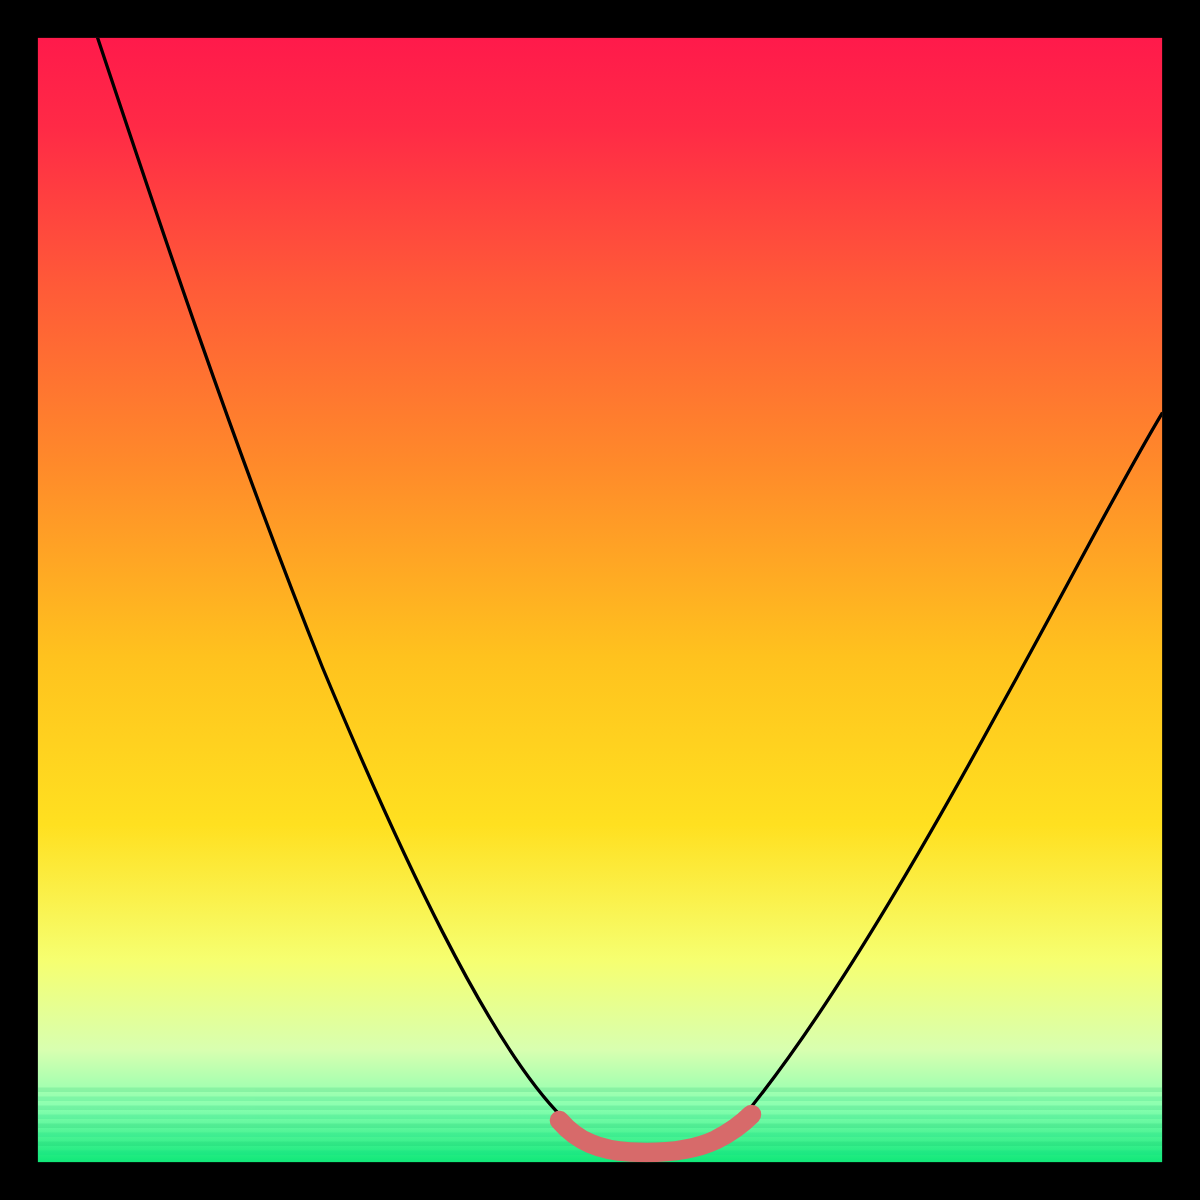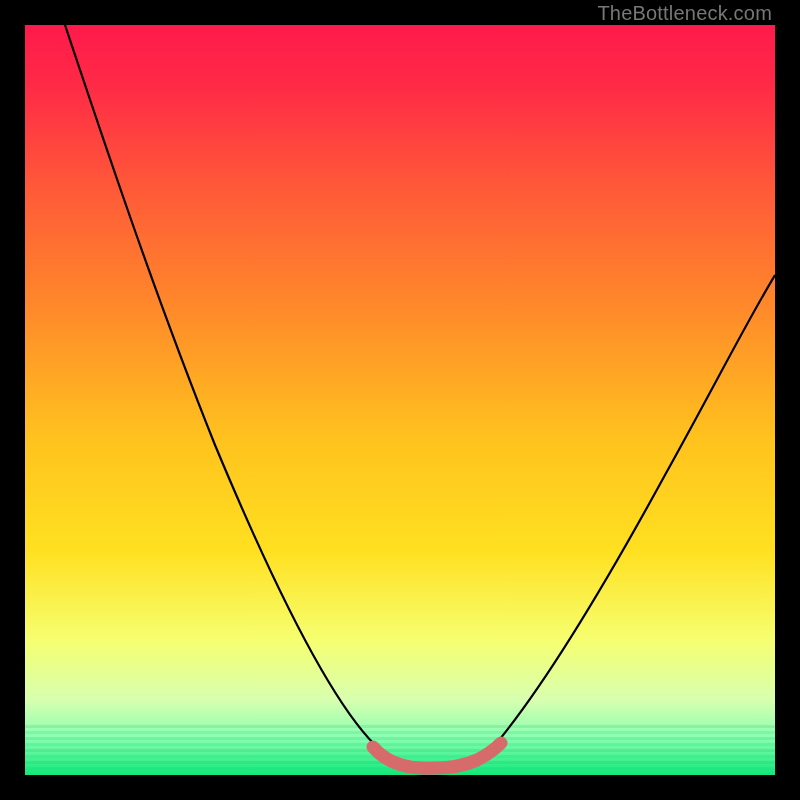--- a/index.html
+++ b/index.html
@@ -49,21 +49,20 @@
     color: #777;
     font-weight: 500;
     letter-spacing: 0.2px;
   }
 </style>
 </head>
 <body>
 
 <div class="frame">
 
-  <div class="watermark">TheBottleneck.com</div>
 
   <div class="plot">
 
     <svg class="gradient-bg" viewBox="0 0 750 750" preserveAspectRatio="none">
       <defs>
         <linearGradient id="heat" x1="0" y1="0" x2="0" y2="1">
           <stop offset="0%" stop-color="#ff1a4b"></stop>
           <stop offset="8%" stop-color="#ff2a46"></stop>
           <stop offset="22%" stop-color="#ff5a38"></stop>
           <stop offset="38%" stop-color="#ff8a2a"></stop>

